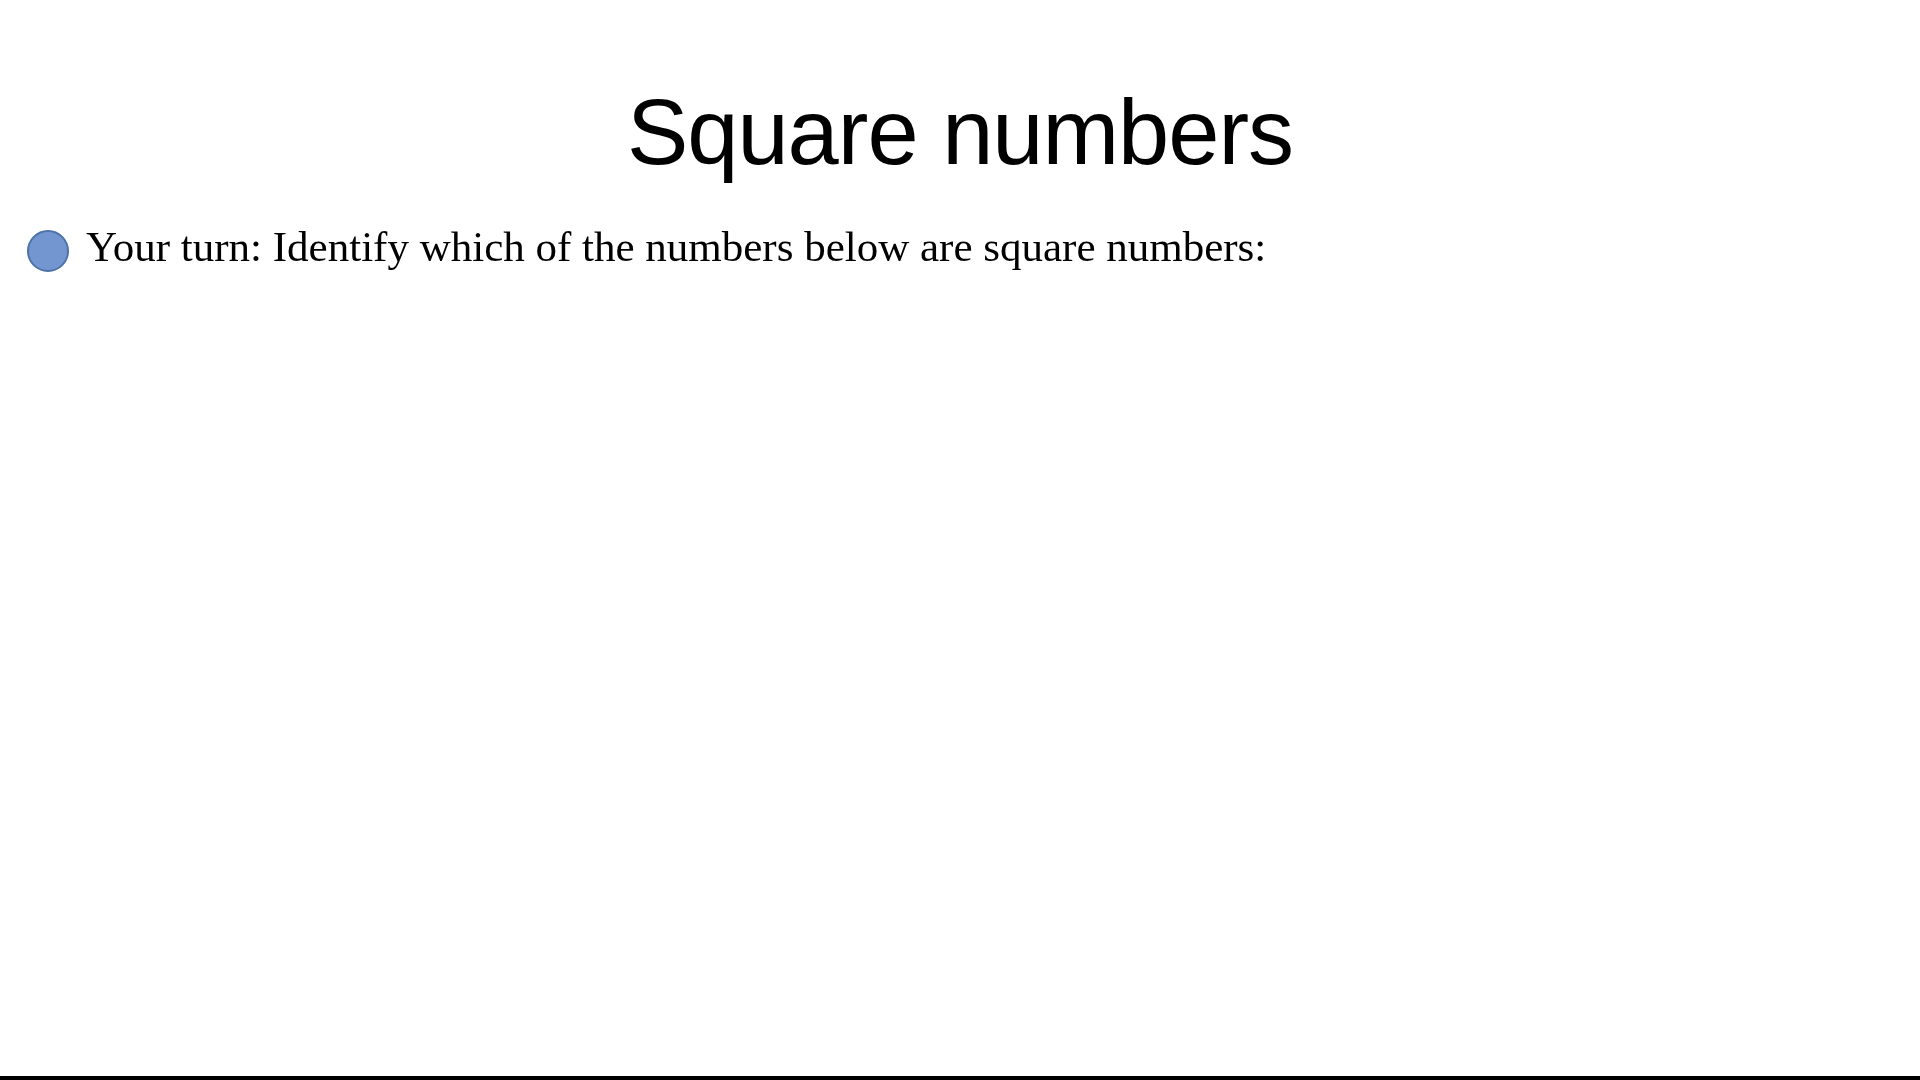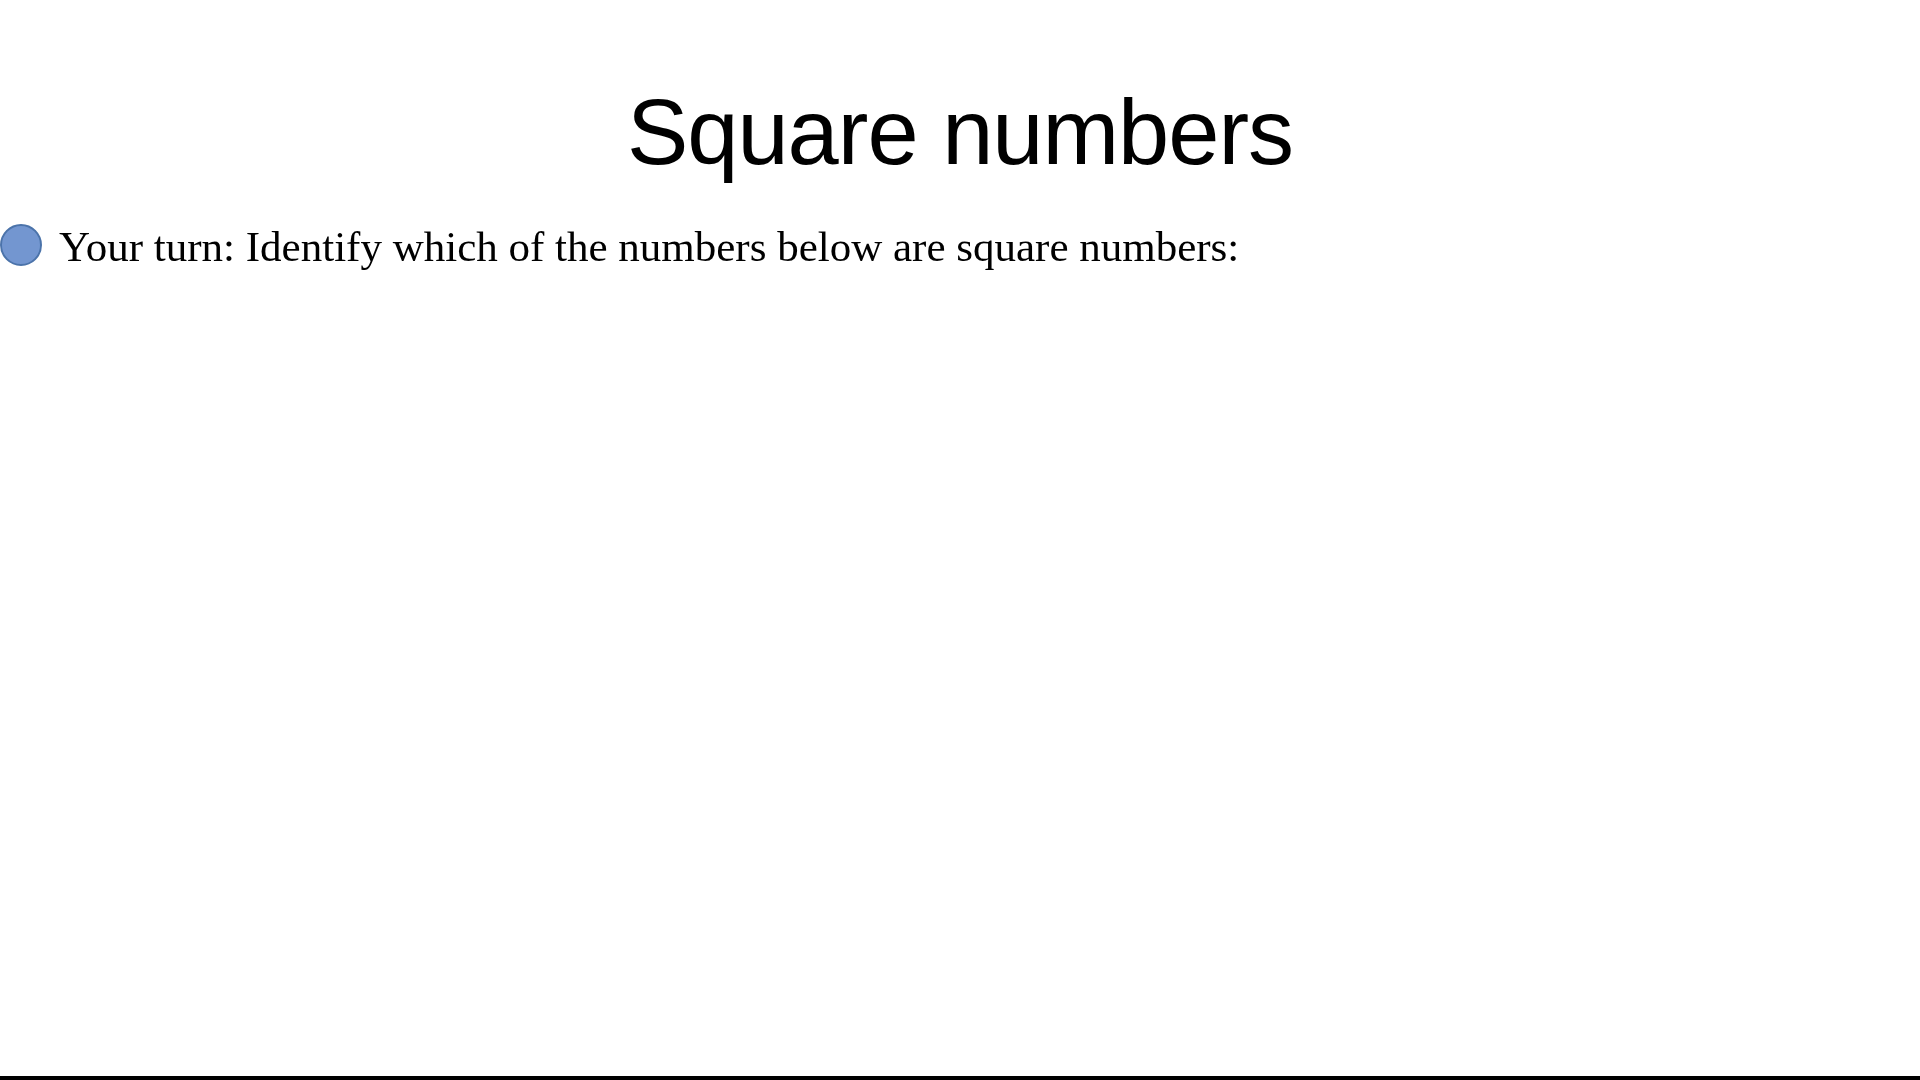--- a/index.html
+++ b/index.html
@@ -23,23 +23,23 @@
     font-family: "Liberation Sans", sans-serif;
     font-size: 92px;
     font-weight: 400;
     line-height: 1.1;
     color: #000000;
     letter-spacing: -1px;
   }
   .bullet-item {
     position: absolute;
     top: 221px;
-    left: 0;
+    left: 27px;
     display: flex;
-    align-items: flex-start;
+    align-items: flex-end;
   }
   .bullet-marker {
     width: 42px;
     height: 42px;
     border-radius: 50%;
     background: #7396d0;
     border: 2px solid #4b73aa;
     margin-top: 3px;
     flex: 0 0 auto;
   }

